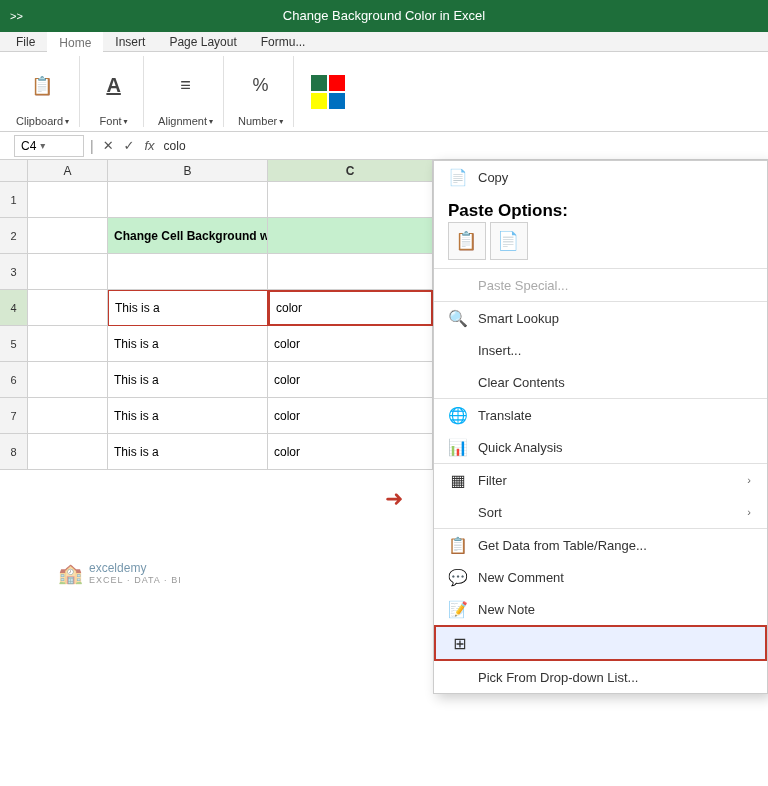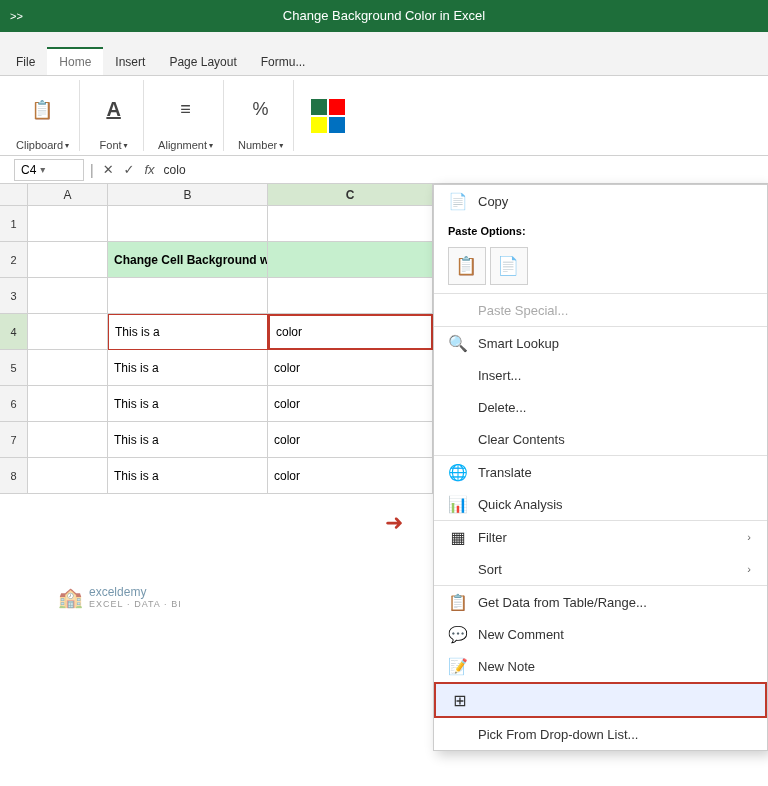--- a/index.html
+++ b/index.html
@@ -23,22 +23,22 @@
       transform: translateY(-50%);
       font-size: 11px;
       color: white;
     }
 
     
     .ribbon-tabs {
       background: #f3f3f3;
       border-bottom: 1px solid #d0d0d0;
       display: flex;
-      align-items: flex-end;
-      height: 44px;
+      align-items: center;
+      height: 20px;
       padding-left: 4px;
     }
     .ribbon-tab {
       padding: 6px 12px;
       font-size: 12px;
       cursor: pointer;
       color: #333;
     }
     .ribbon-tab.active {
       background: #fff;
@@ -244,22 +244,22 @@
       font-size: 16px;
     }
     .ctx-item .ctx-label { flex: 1; }
     .ctx-item .ctx-arrow { font-size: 11px; color: #666; }
     .ctx-paste-options {
       padding: 8px 14px;
       border-bottom: 1px solid #e0e0e0;
     }
     .ctx-paste-title {
       font-weight: bold;
-      font-size: 11px;
-      margin-bottom: 10px;
+      font-size: 17px;
+      margin-bottom: 1px;
     }
     .paste-icons {
       display: flex;
       gap: 4px;
     }
     .paste-icon-btn {
       width: 38px;
       height: 38px;
       border: 1px solid #d0d0d0;
       background: #f9f9f9;
@@ -522,24 +522,20 @@
     <div class="ctx-item section-divider">
       <span class="ctx-icon">🔍</span>
       <span class="ctx-label">Smart Lookup</span>
     </div>
 
     <div class="ctx-item">
       <span class="ctx-icon"></span>
       <span class="ctx-label">Insert...</span>
     </div>
 
-    <div class="ctx-item">
-      <span class="ctx-icon"></span>
-      <span class="ctx-label">Delete...</span>
-    </div>
 
     <div class="ctx-item">
       <span class="ctx-icon"></span>
       <span class="ctx-label">Clear Contents</span>
     </div>
 
     <div class="ctx-item section-divider">
       <span class="ctx-icon">🌐</span>
       <span class="ctx-label">Translate</span>
     </div>

